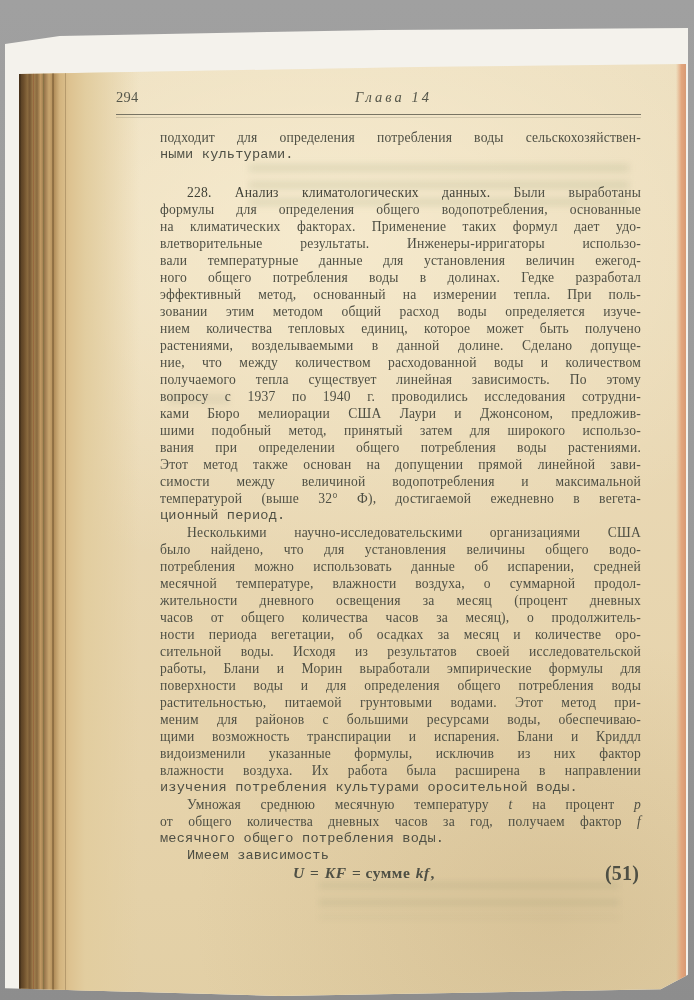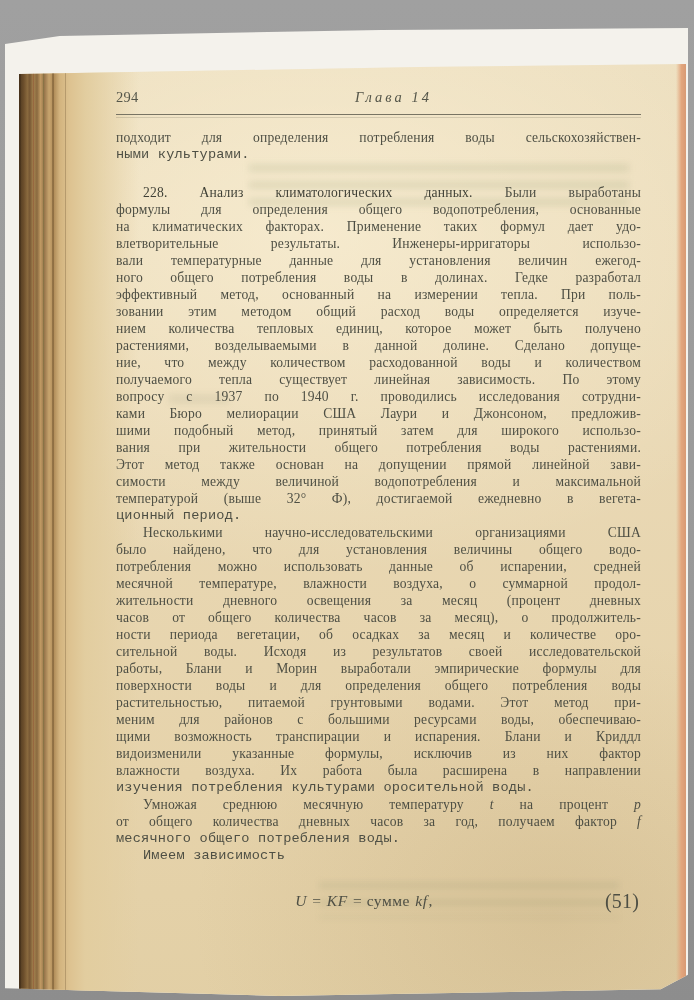--- a/index.html
+++ b/index.html
@@ -84,32 +84,34 @@
     box-shadow: 0 1px 0 rgba(120,115,95,0.25);
   }
   .bodytext { margin-top: 12px; }
   .para { margin: 0; }
   .para.gap-before { margin-top: 21px; }
   .line {
     text-align: justify;
     text-align-last: justify;
     height: 17px;
     white-space: nowrap;
+    margin-left: 44px;
   }
   .line.last { text-align-last: left; font-family: Liberation Mono, monospace; }
   .para.indent .line:first-child { padding-left: 27px; }
   .bold { font-weight: normal; color: #3f4036; }
   .ital { font-style: italic; }
 
   .formula-row {
     position: relative;
-    margin-top: 28px;
+    margin-top: 0;
     height: 20px;
     text-align: center;
     font-size: 15.5px;
+    font-weight: bold;
   }
   .formula { padding-right: 30px; letter-spacing: 0.5px; }
   .formula .ital { padding: 0 1px; }
   .formula-number {
     position: absolute; right: 2px; top: 1px;
     font-size: 20px;
   }
 </style>
 </head>
 <body>
@@ -144,21 +146,21 @@
             <div class="line"><span>ного общего потребления воды в долинах. Гедке разработал</span></div>
             <div class="line"><span>эффективный метод, основанный на измерении тепла. При поль-</span></div>
             <div class="line"><span>зовании этим методом общий расход воды определяется изуче-</span></div>
             <div class="line"><span>нием количества тепловых единиц, которое может быть получено</span></div>
             <div class="line"><span>растениями, возделываемыми в данной долине. Сделано допуще-</span></div>
             <div class="line"><span>ние, что между количеством расходованной воды и количеством</span></div>
             <div class="line"><span>получаемого тепла существует линейная зависимость. По этому</span></div>
             <div class="line"><span>вопросу с 1937 по 1940 г. проводились исследования сотрудни-</span></div>
             <div class="line"><span>ками Бюро мелиорации США Лаури и Джонсоном, предложив-</span></div>
             <div class="line"><span>шими подобный метод, принятый затем для широкого использо-</span></div>
-            <div class="line"><span>вания при жительности общего потребления воды растениями.</span></div>
+            <div class="line"><span>вания при определении общего потребления воды растениями.</span></div>
             <div class="line"><span>Этот метод также основан на допущении прямой линейной зави-</span></div>
             <div class="line"><span>симости между величиной водопотребления и максимальной</span></div>
             <div class="line"><span>температурой (выше 32° Ф), достигаемой ежедневно в вегета-</span></div>
             <div class="line last"><span>ционный период.</span></div>
           </div>
           <div class="para indent">
             <div class="line"><span>Несколькими научно-исследовательскими организациями США</span></div>
             <div class="line"><span>было найдено, что для установления величины общего водо-</span></div>
             <div class="line"><span>потребления можно использовать данные об испарении, средней</span></div>
             <div class="line"><span>месячной температуре, влажности воздуха, о суммарной продол-</span></div>

